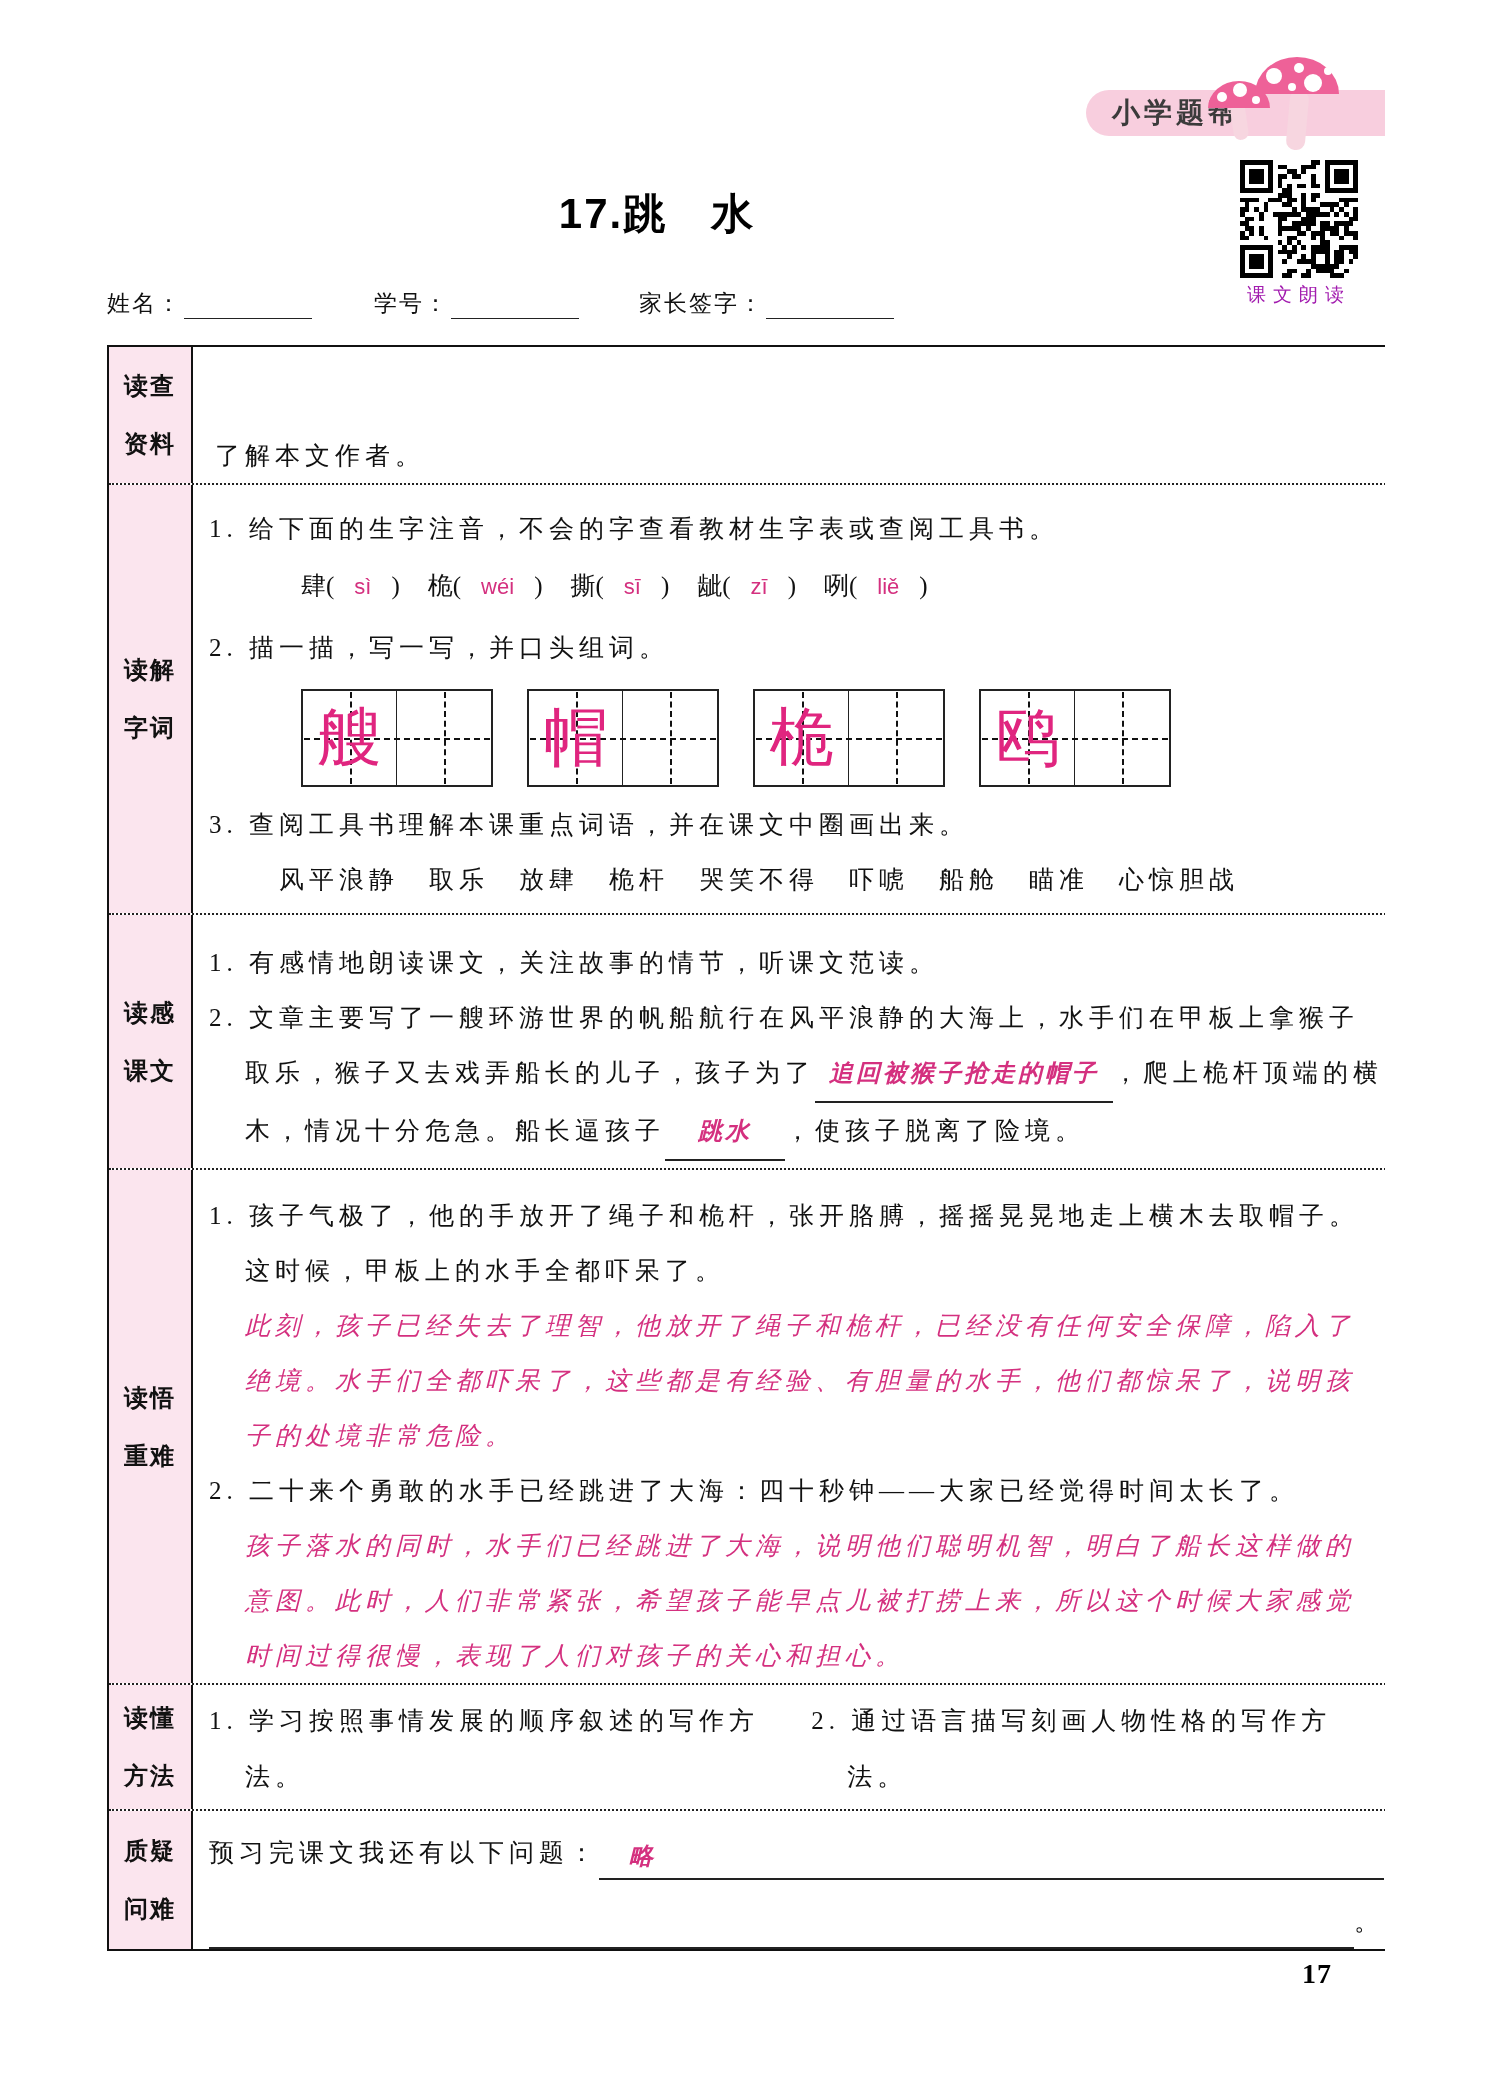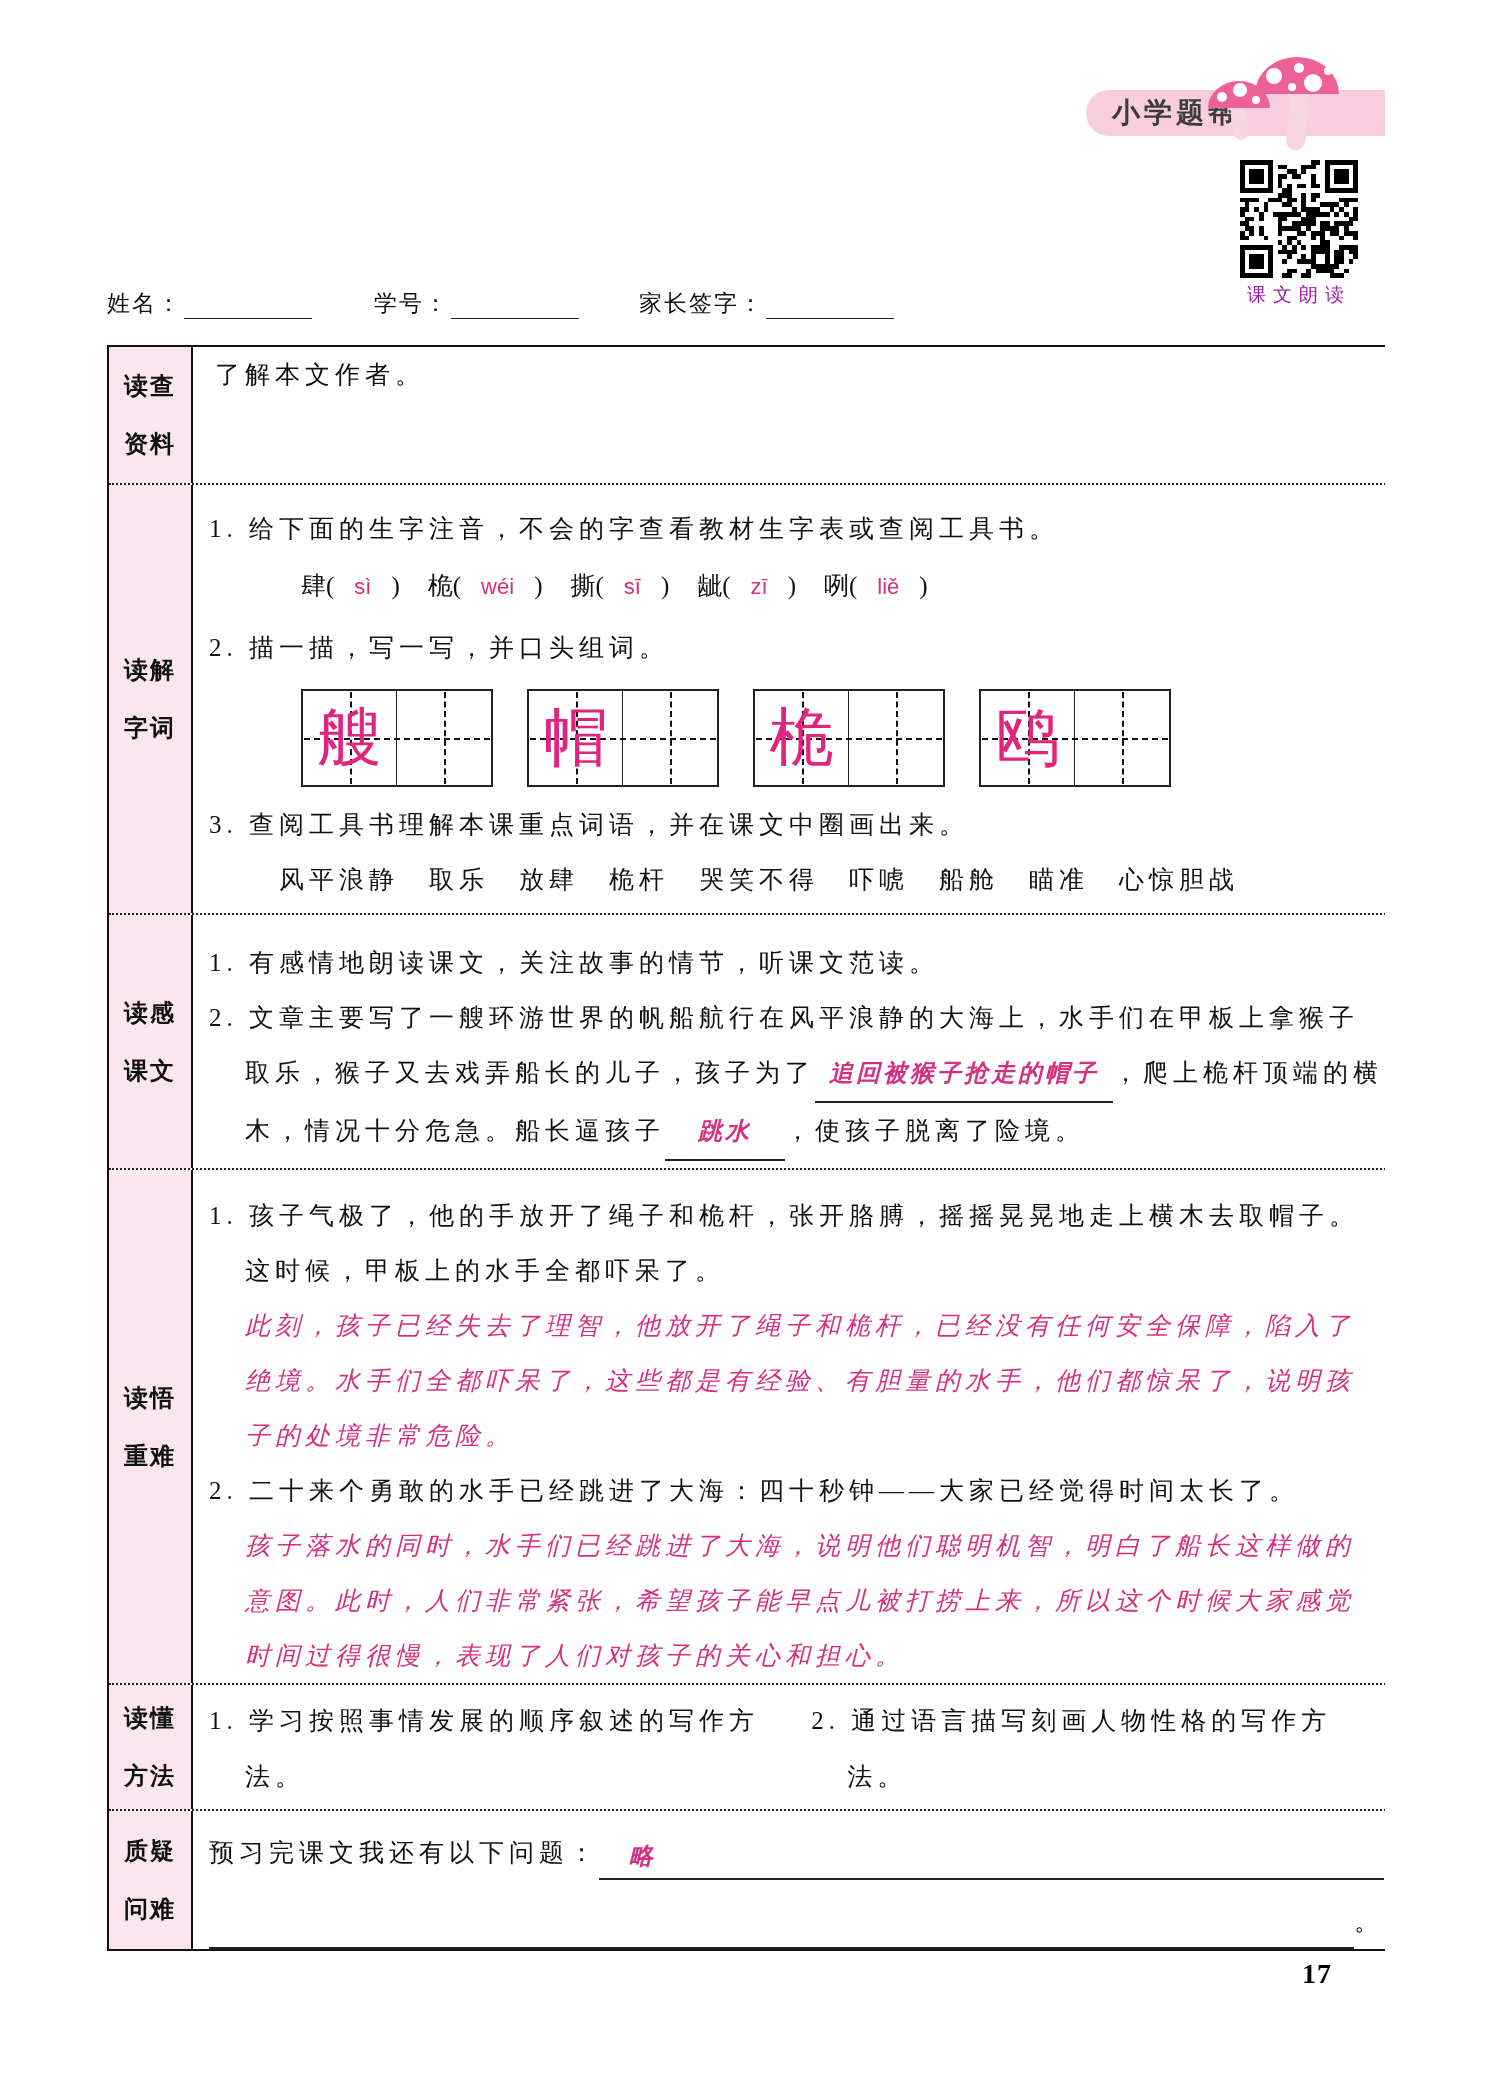--- a/index.html
+++ b/index.html
@@ -342,20 +342,21 @@
           <rect x="13" y="24" width="1" height="1"></rect>
           <rect x="14" y="24" width="1" height="1"></rect>
           <rect x="19" y="24" width="1" height="1"></rect>
           <rect x="20" y="24" width="1" height="1"></rect>
           <rect x="21" y="24" width="1" height="1"></rect>
         </g>
     </svg>
   </div>
   <div class="qr-caption">课文朗读</div>
 
+  <div class="page-title">17.跳　水</div>
 
   <div class="fields">
     <div class="field">
       <span>姓名：</span>
       <span class="line"></span>
     </div>
     <div class="gap1"></div>
     <div class="field">
       <span>学号：</span>
       <span class="line"></span>
@@ -367,21 +368,21 @@
     </div>
   </div>
 
   <div class="sheet">
 
     <div class="row r1">
       <div class="lab">
         <span>读查</span>
         <span>资料</span>
       </div>
-      <div class="con" style="display:flex;align-items:flex-start;">
+      <div class="con" style="display:flex;align-items:flex-end;">
         <p class="item" style="padding-left:6px;text-indent:0;">了解本文作者。</p>
       </div>
     </div>
 
     <div class="row r2">
       <div class="lab">
         <span>读解</span>
         <span>字词</span>
       </div>
       <div class="con" style="padding-top:16px;">

